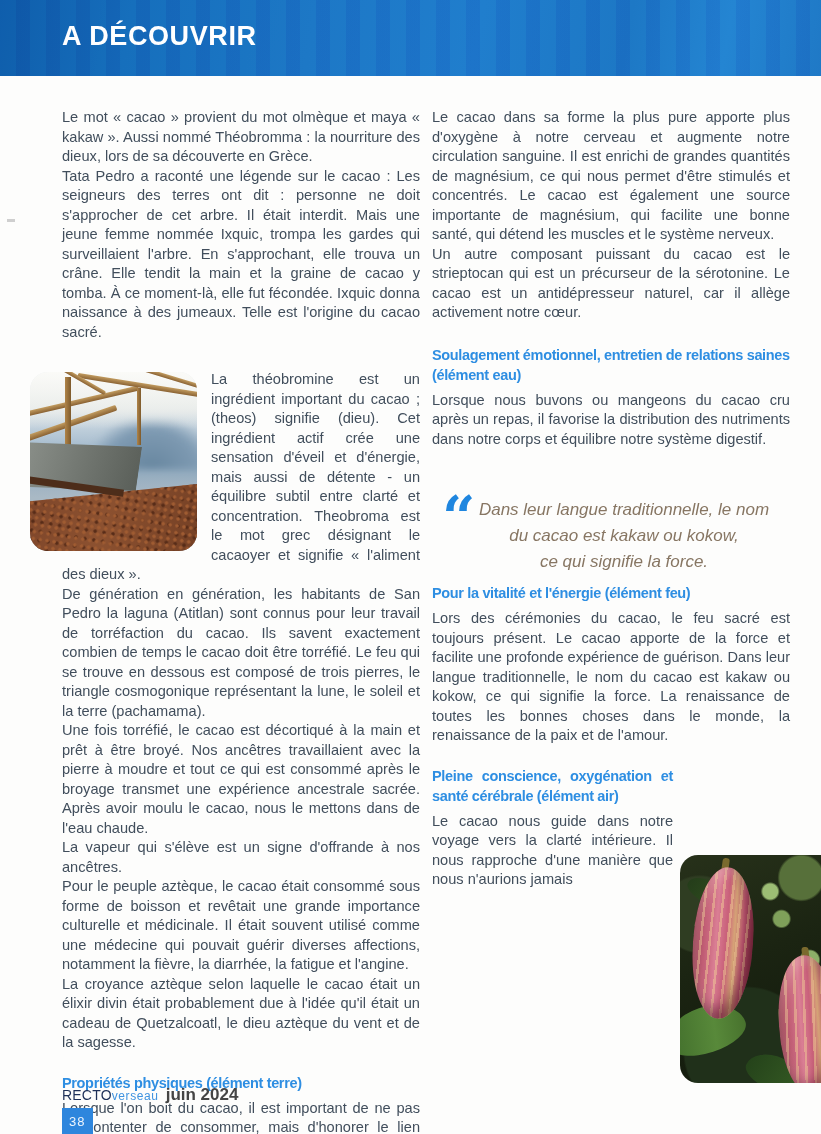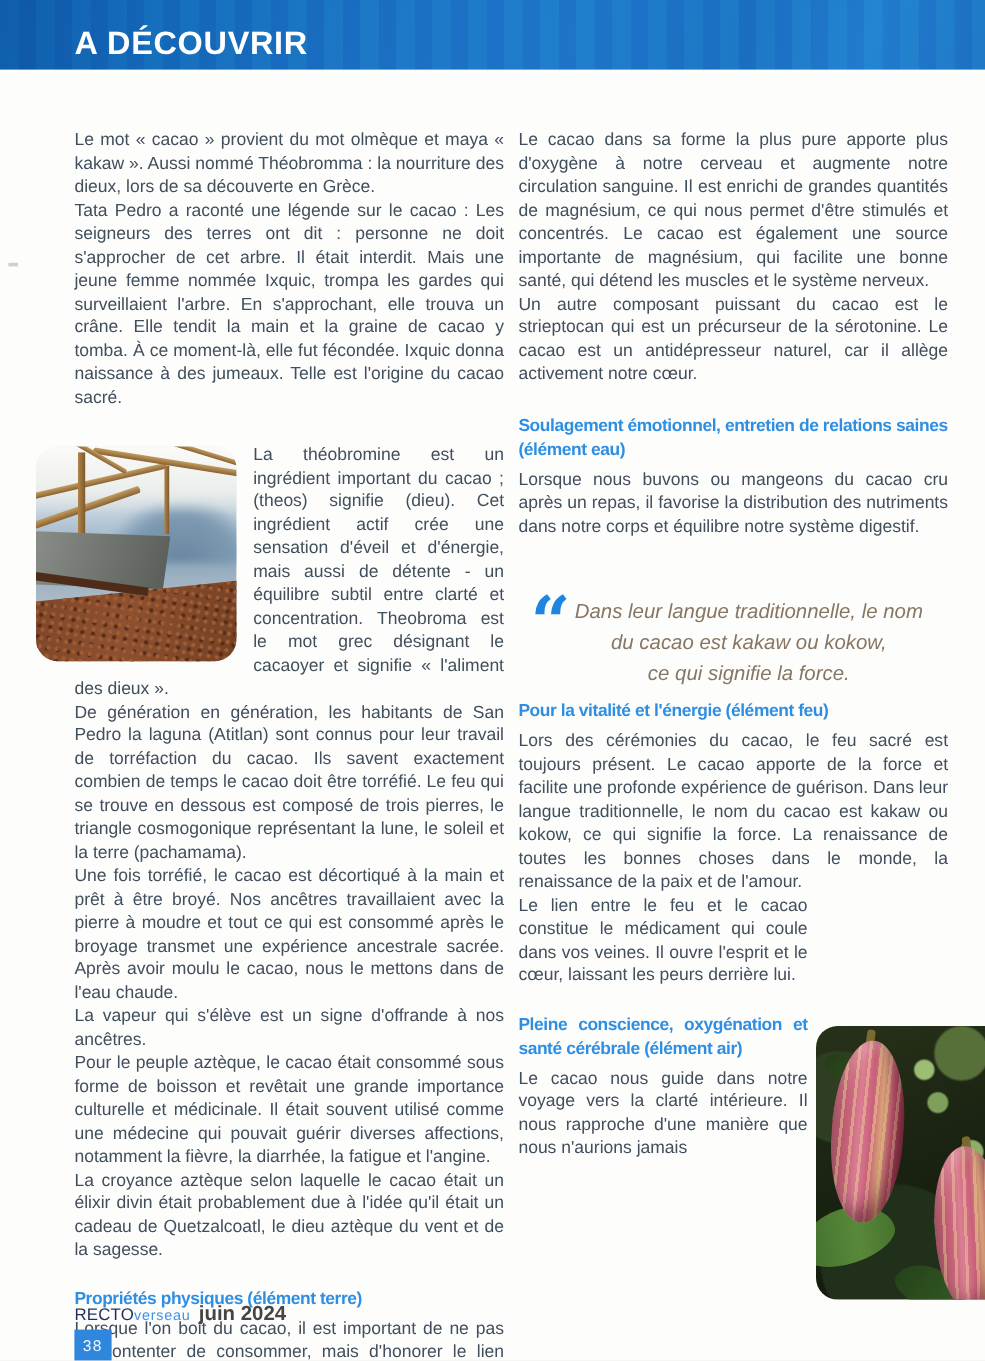--- a/index.html
+++ b/index.html
@@ -1,19 +1,19 @@
 <!DOCTYPE html>
 <html lang="fr"><head>
 <meta charset="utf-8">
 <style>
   html,body{margin:0;padding:0;background:#e9e9e9;}
   .page{position:relative;width:821px;height:1134px;background:#fdfdfc;overflow:hidden;
         font-family:"Liberation Sans",sans-serif;color:#414e5c;}
   
-  .topbar{position:absolute;left:0;top:0;width:821px;height:58px;
+  .topbar{position:absolute;left:0;top:0;width:821px;height:76px;
           background:linear-gradient(100deg,#0e5aa8 0%,#156ab9 16%,#1b73c4 38%,#1e79cb 58%,#1b73c3 76%,#2280d0 88%,#1d74c4 100%);}
   .topbar::after{content:"";position:absolute;inset:0;
           background:repeating-linear-gradient(90deg,rgba(255,255,255,0.045) 0 16px,rgba(0,25,70,0.05) 16px 30px);
           mix-blend-mode:overlay;}
   .topbar h1{position:absolute;left:62px;top:21px;margin:0;font-size:27px;font-weight:bold;
           color:#ffffff;letter-spacing:0.6px;z-index:2;}
   
   .col{position:absolute;top:108px;width:358px;}
   .col-left{left:62px;}
   .col-right{left:432px;}
@@ -151,21 +151,20 @@
         <div>Dans leur langue traditionnelle, le nom</div>
         <div>du cacao est kakaw ou kokow,</div>
         <div>ce qui signifie la force.</div>
       </div>
     </div>
 
     <h2 class="heading mb6" style="">Pour la vitalité et l'énergie (élément feu)</h2>
     <p class="body">Lors des cérémonies du cacao, le feu sacré est toujours présent. Le cacao apporte de la force et facilite une profonde expérience de guérison. Dans leur langue traditionnelle, le nom du cacao est kakaw ou kokow, ce qui signifie la force. La renaissance de toutes les bonnes choses dans le monde, la renaissance de la paix et de l'amour.</p>
 
     <div class="narrow">
-      <p class="body mt16">Le lien entre le feu et le cacao constitue le médicament qui coule dans vos veines. Il ouvre l'esprit et le cœur, laissant les peurs derrière lui.</p>
       <h2 class="heading heading-air mt20 mb6">Pleine conscience, oxygénation et santé cérébrale (élément air)</h2>
       <p class="body">Le cacao nous guide dans notre voyage vers la clarté intérieure. Il nous rapproche d'une manière que nous n'aurions jamais</p>
     </div>
   </div>
 
   <div class="photo-pods">
     <div class="leaf leaf1"></div>
     <div class="leaf leaf2"></div>
     <div class="leaf leaf3"></div>
     <div class="stem stem1"></div>

